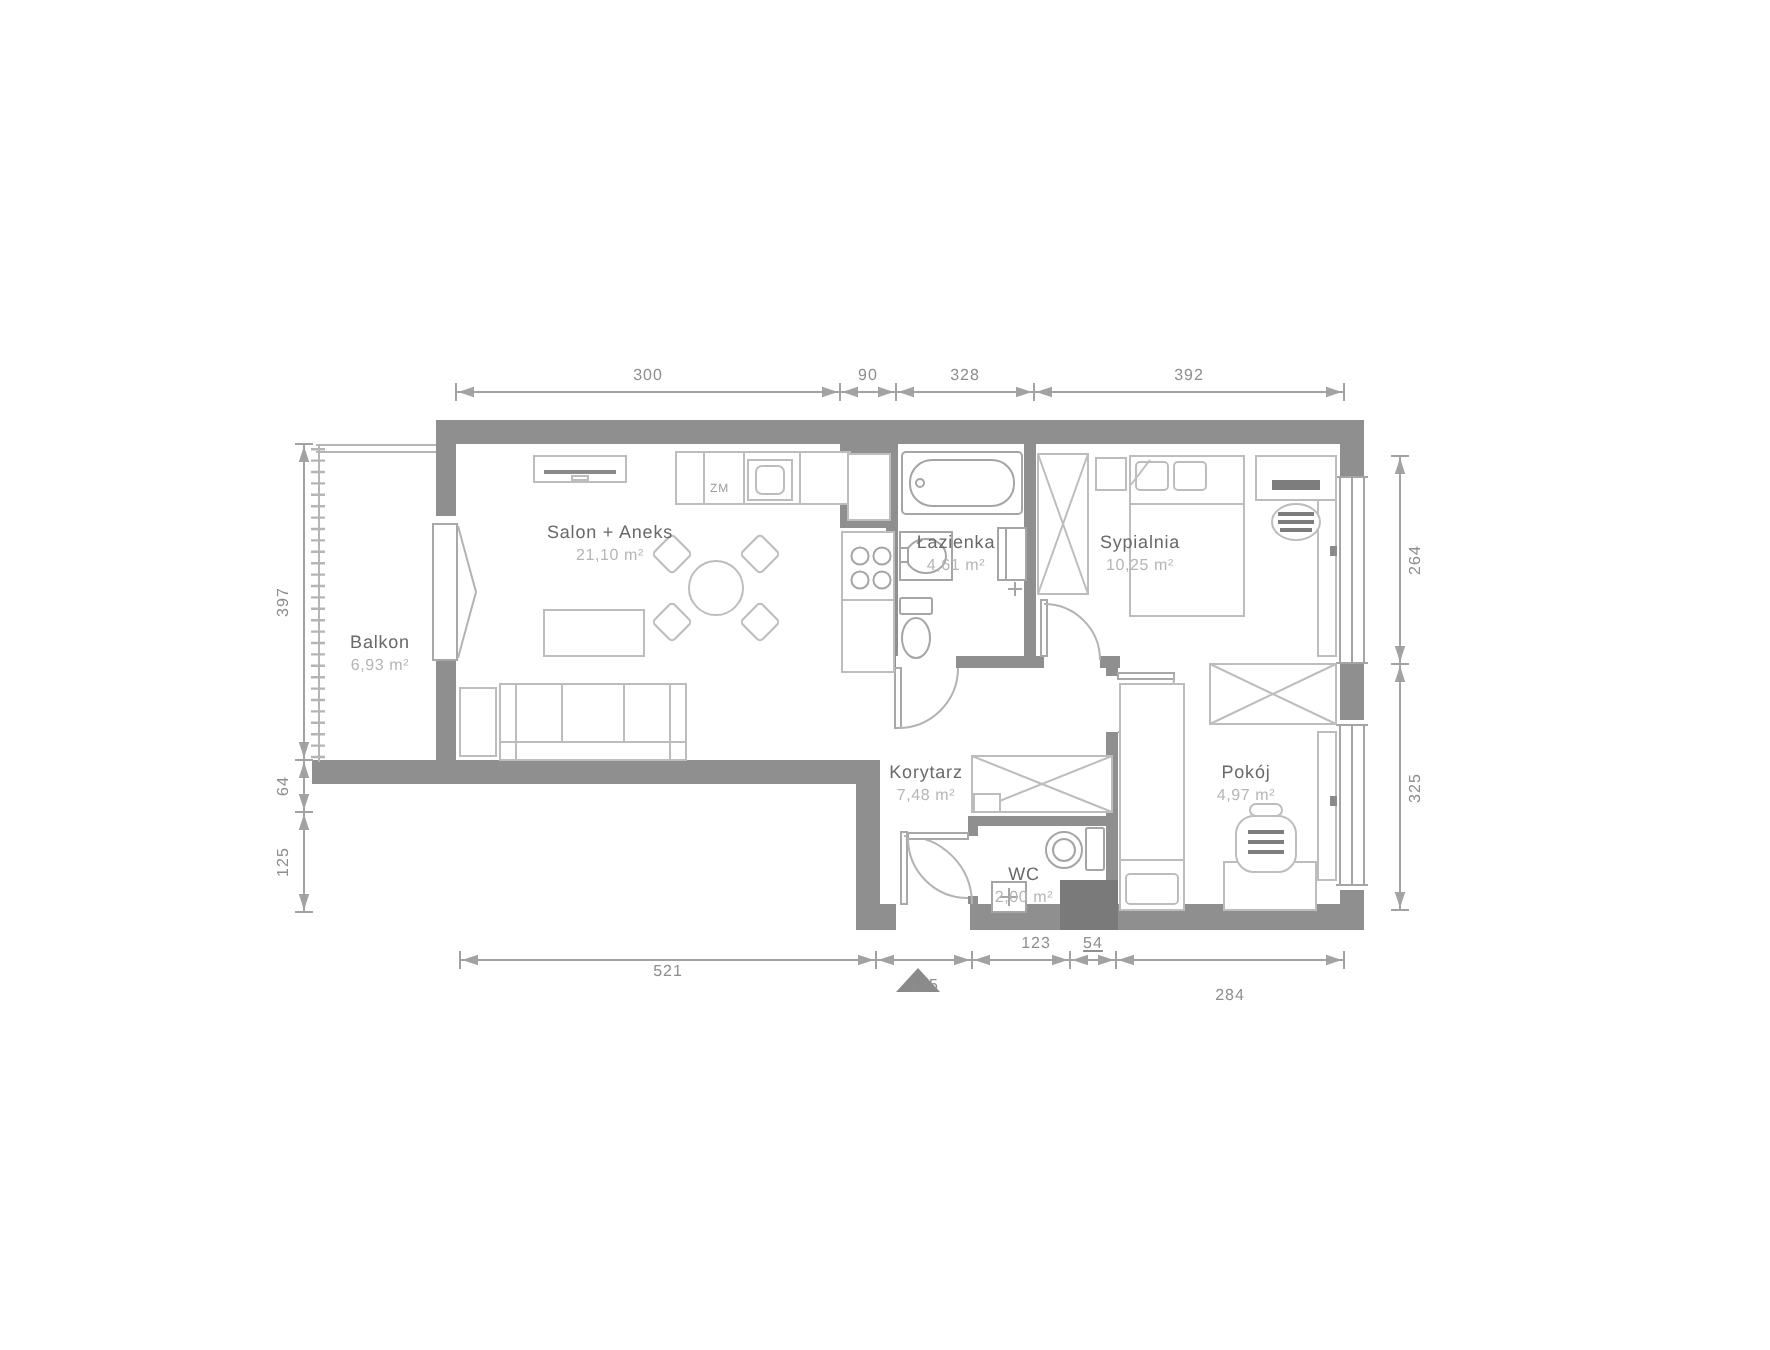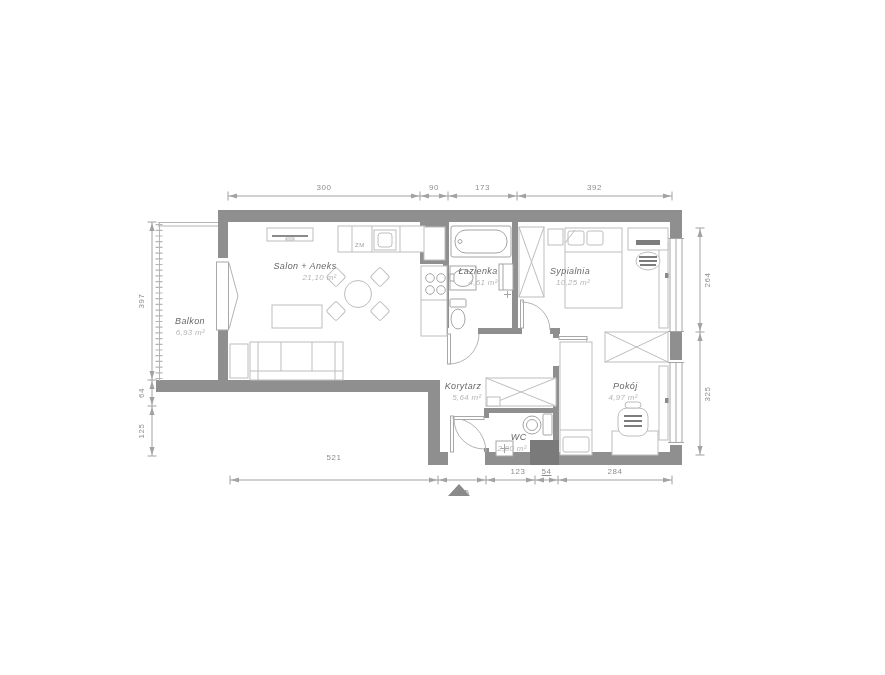--- a/index.html
+++ b/index.html
@@ -1,19 +1,19 @@
 <!DOCTYPE html>
 <html><head>
 <meta charset="utf-8">
 <style>
   html,body{margin:0;padding:0;background:#fff;}
   body{width:885px;height:675px;font-family:"Liberation Sans",sans-serif;}
   #plan{position:relative;width:885px;height:675px;overflow:hidden;background:#fff;}
   #base{position:absolute;left:0;top:0;}
-  .room-label{position:absolute;transform:translateX(-50%);text-align:right;line-height:1.3;white-space:nowrap;font-style:italic;}
+  .room-label{position:absolute;transform:translateX(-50%);text-align:center;line-height:1.3;white-space:nowrap;}
   .rn{font-size:9px;color:#696969;letter-spacing:.4px;}
   .ra{font-size:8px;color:#b6b6b6;letter-spacing:.3px;}
   .dim-label{position:absolute;width:36px;height:12px;line-height:12px;font-size:8px;
              text-align:center;color:#8e8e8e;letter-spacing:.5px;background:transparent;}
   .dim-label.v{transform:rotate(-90deg);}
   .zm{position:absolute;left:355px;top:242px;font-size:6px;color:#9d9d9d;letter-spacing:.5px;}
 </style>
 </head>
 <body>
 
@@ -277,39 +277,39 @@
   <div class="room-label" style="left:478px;top:266px">
     <div class="rn">Łazienka</div>
     <div class="ra">4,61 m²</div>
   </div>
   <div class="room-label" style="left:570px;top:266px">
     <div class="rn">Sypialnia</div>
     <div class="ra">10,25 m²</div>
   </div>
   <div class="room-label" style="left:463px;top:381px">
     <div class="rn">Korytarz</div>
-    <div class="ra">5,64 m²</div>
+    <div class="ra">7,48 m²</div>
   </div>
   <div class="room-label" style="left:512px;top:432px">
     <div class="rn">WC</div>
     <div class="ra">2,00 m²</div>
   </div>
   <div class="room-label" style="left:623px;top:381px">
     <div class="rn">Pokój</div>
     <div class="ra">4,97 m²</div>
   </div>
 
   <div class="zm">ZM</div>
 <div class="dim-label" style="left: 306px; top: 182px;">300</div>
     <div class="dim-label" style="left: 416px; top: 182px;">90</div>
-    <div class="dim-label" style="left: 464.5px; top: 182px;">173</div>
+    <div class="dim-label" style="left: 464.5px; top: 182px;">328</div>
     <div class="dim-label" style="left: 576.5px; top: 182px;">392</div>
-    <div class="dim-label" style="left: 316px; top: 452px;">521</div>
+    <div class="dim-label" style="left: 316px; top: 480px;">521</div>
     <div class="dim-label" style="left: 444px; top: 487px;">135</div>
     <div class="dim-label" style="left: 500px; top: 466px;">123</div>
     <div class="dim-label" style="left: 528.5px; top: 466px; text-decoration: underline;">54</div>
-    <div class="dim-label" style="left: 597px; top: 466px;">284</div>
+    <div class="dim-label" style="left: 597px; top: 492px;">284</div>
     <div class="dim-label v" style="left: 124px; top: 295px;">397</div>
     <div class="dim-label v" style="left: 124px; top: 387px;">64</div>
     <div class="dim-label v" style="left: 124px; top: 425px;">125</div>
     <div class="dim-label v" style="left: 690px; top: 274px;">264</div>
     <div class="dim-label v" style="left: 690px; top: 387.5px;">325</div>
   </div>
 
 </body></html>

